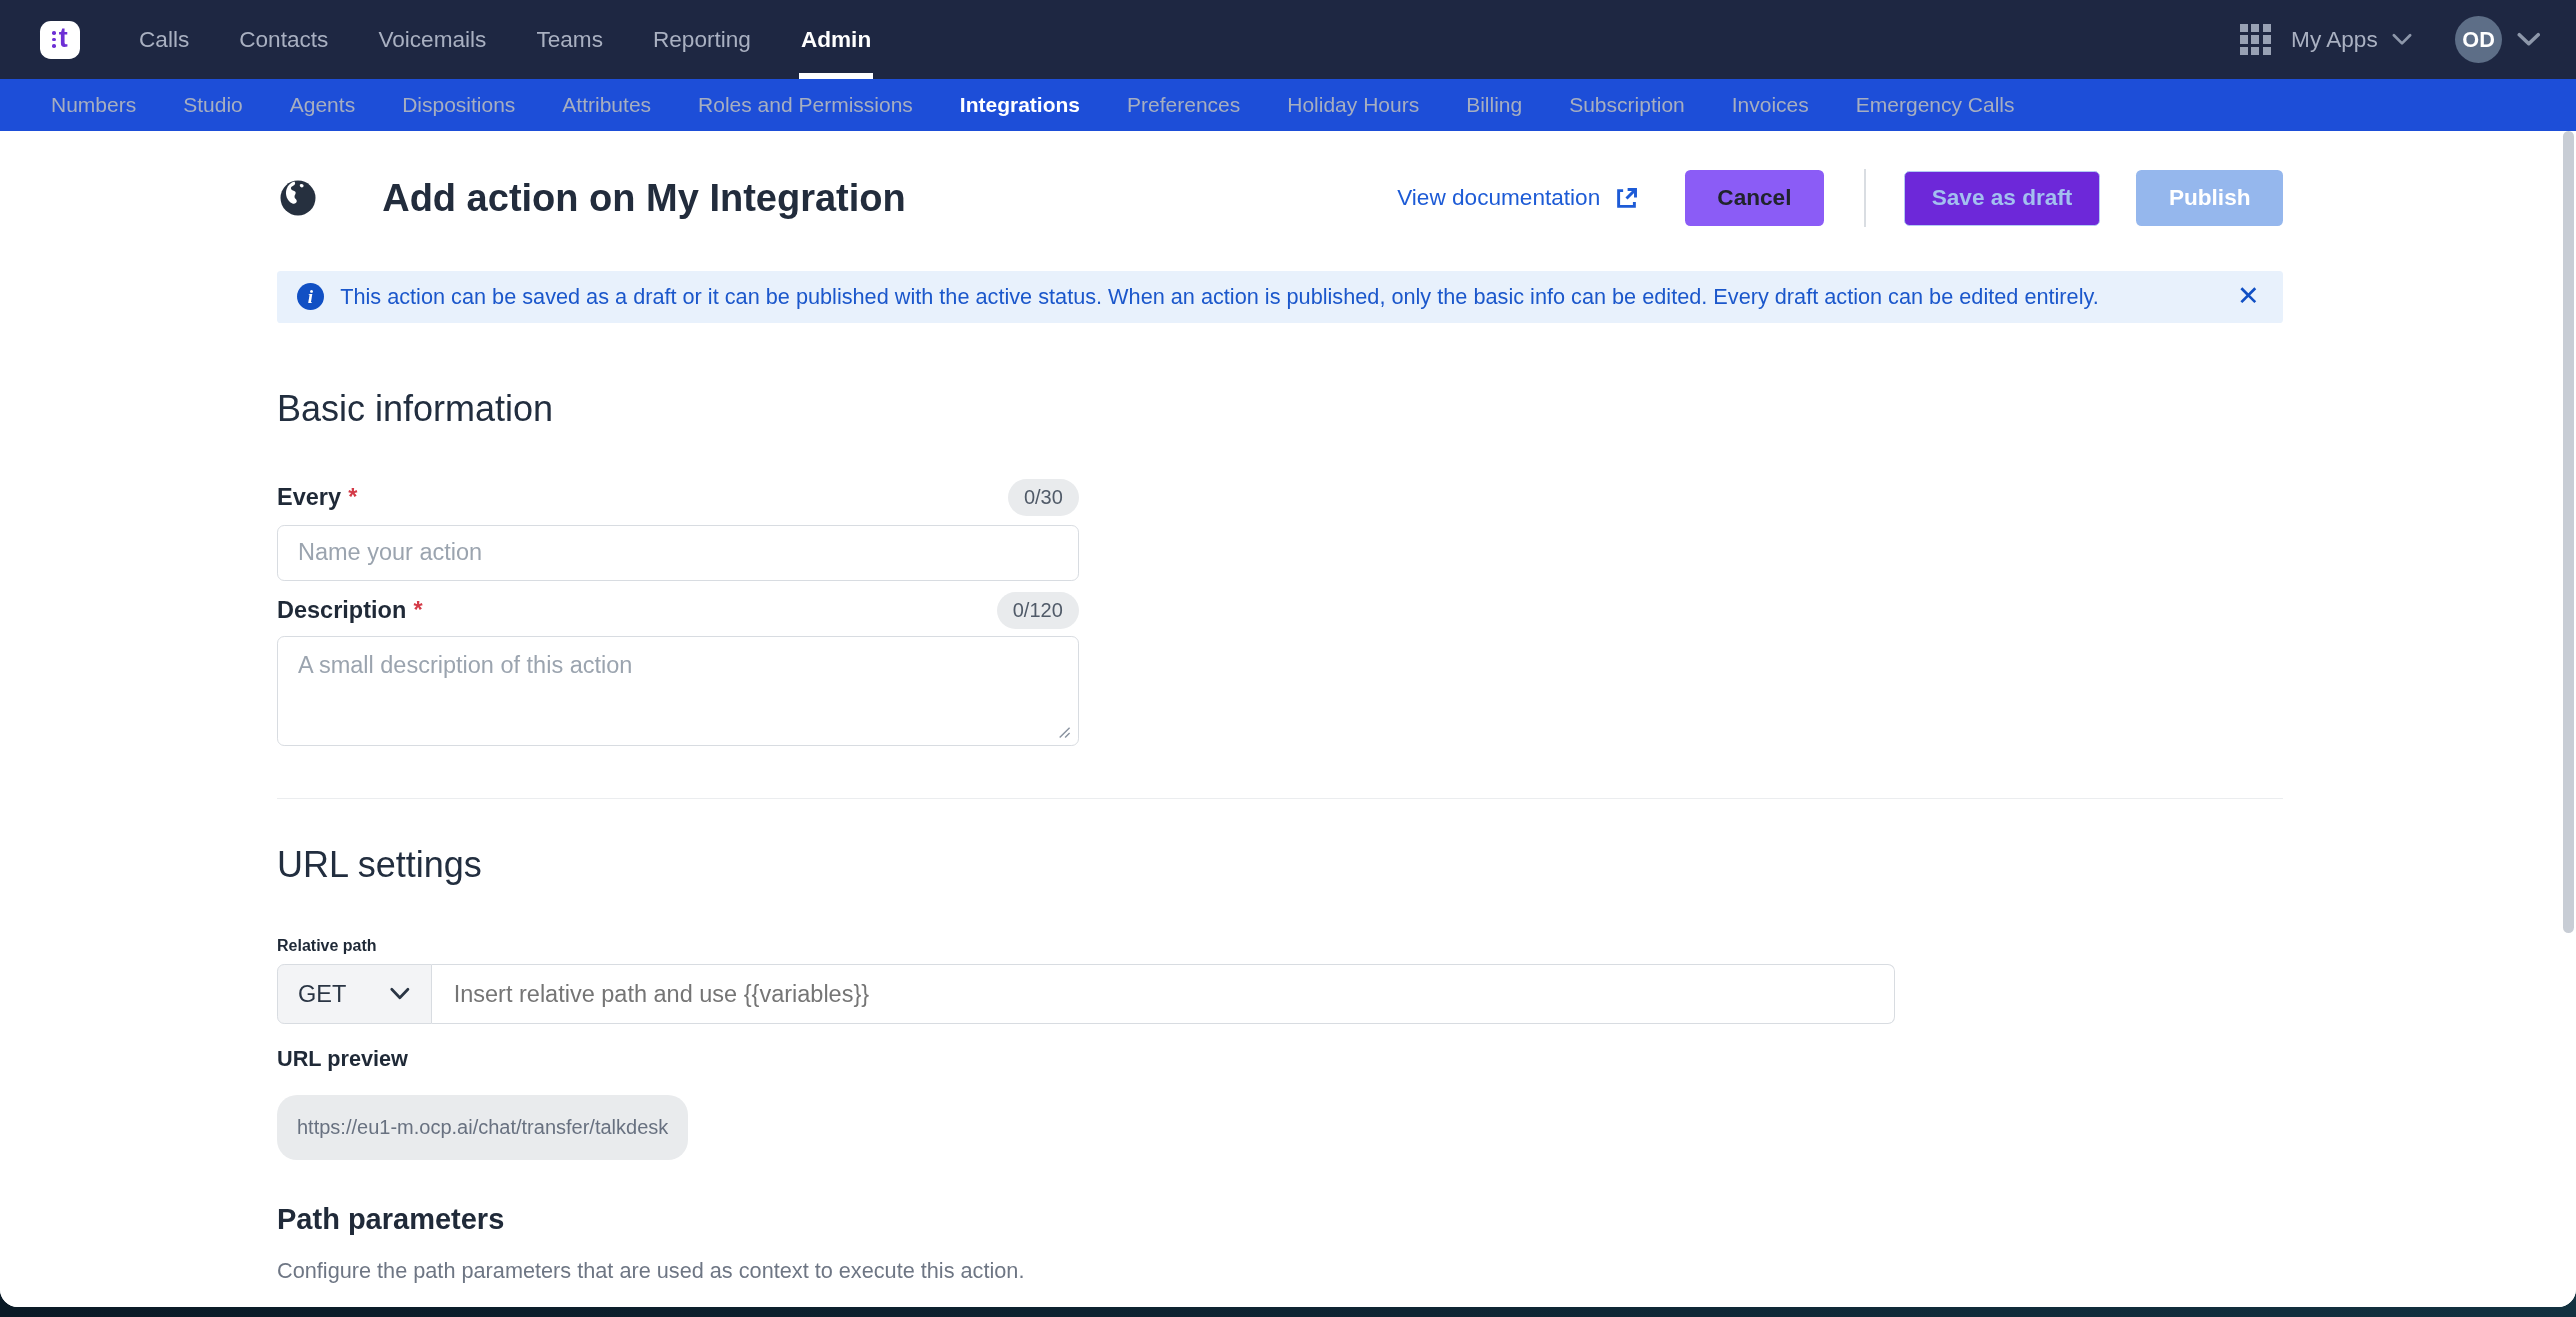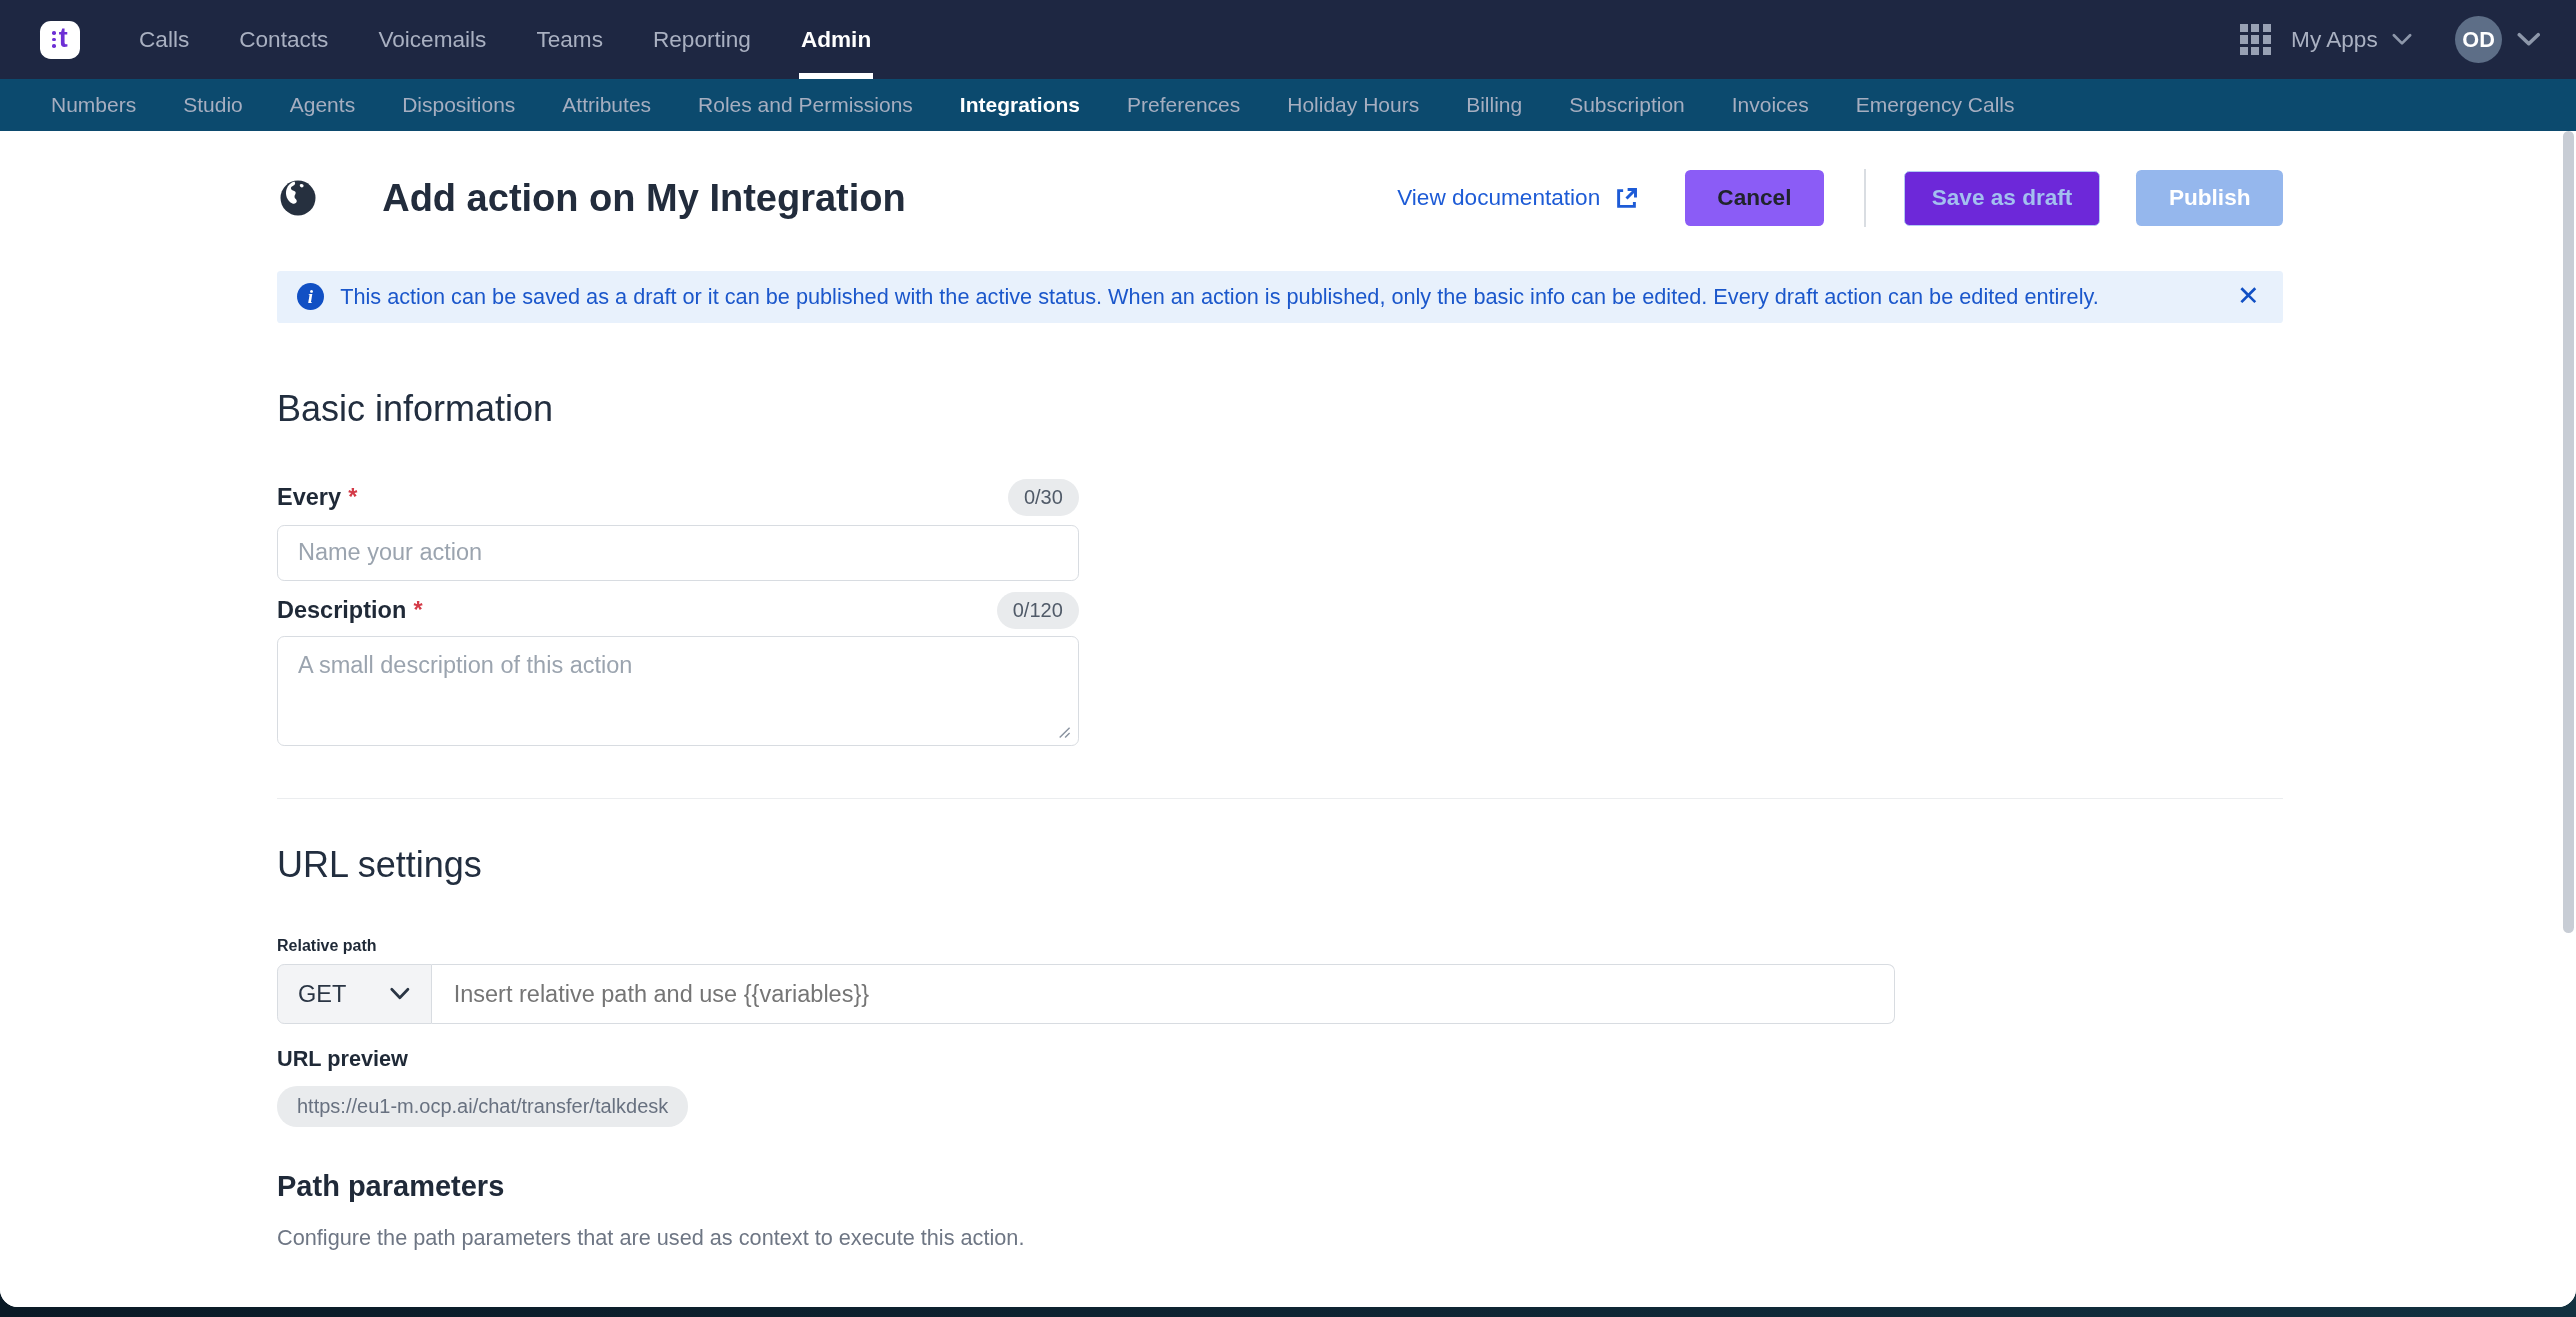--- a/index.html
+++ b/index.html
@@ -42,21 +42,21 @@
   .myapps { color:#aab1c2; font-size:22.6px; margin-left:20px; cursor:pointer; white-space:nowrap; }
   .chev { margin-left:14.4px; cursor:pointer; }
   .avatar {
     width:47px; height:47px; border-radius:50%; background:#5d6e87; color:#fff;
     font-size:21.7px; font-weight:700; display:flex; align-items:center; justify-content:center;
     margin-left:43px; cursor:pointer;
   }
 
   
   .subnav {
-    height:52px; flex:0 0 52px; background:#0c4a6e;
+    height:52px; flex:0 0 52px; background:#1d4ed8;
     display:flex; align-items:center; padding:0 51px;
   }
   .sn-item { color:#a6aec0; font-size:21px; cursor:pointer; white-space:nowrap; margin-right:47px; }
   .sn-item.active { color:#fff; font-weight:700; }
 
   
   main { flex:1; background:#fff; position:relative; }
   .content { width:2006px; margin-left:277px; }
 
   .page-header { margin-top:23.5px; height:87px; display:flex; align-items:center;gap:47px; }
@@ -117,22 +117,22 @@
     display:flex; align-items:center; padding:0 20px; cursor:pointer;
   }
   .method-select .mval { font-size:23.5px; font-weight:500; color:#2a3544; }
   .method-select svg { margin-left:auto; }
   .url-input {
     flex:1; border:1.8px solid #d8dce1; border-left:none; border-radius:0 7.2px 7.2px 0;
     padding:0 21.7px; font-size:23.5px; color:#2a3342; font-family:inherit; outline:none;
   }
   .preview-label { display:block; margin-top:21.7px; font-size:21.7px; font-weight:700; color:#1f2937; }
   .url-pill {
-    display:inline-block; margin-top:14px; background:#e9ebed; color:#687180;
-    font-size:20px; border-radius:20px; padding:9px 20px;
+    display:inline-block; margin-top:23px; background:#e9ebed; color:#687180;
+    font-size:20px; border-radius:20px; padding:21px 20px;
   }
 
   h3.sub-sec { margin-top:43px; font-size:29px; font-weight:700; color:#202a39; }
   .sec-desc { margin-top:21.7px; font-size:21.7px; color:#6e7684; }
 
   .scroll-thumb {
     position:absolute; top:0; right:1.8px; width:10.8px; height:802px;
     background:#c8cdd5; border-radius:6.3px; cursor:grab;
   }
 </style>

